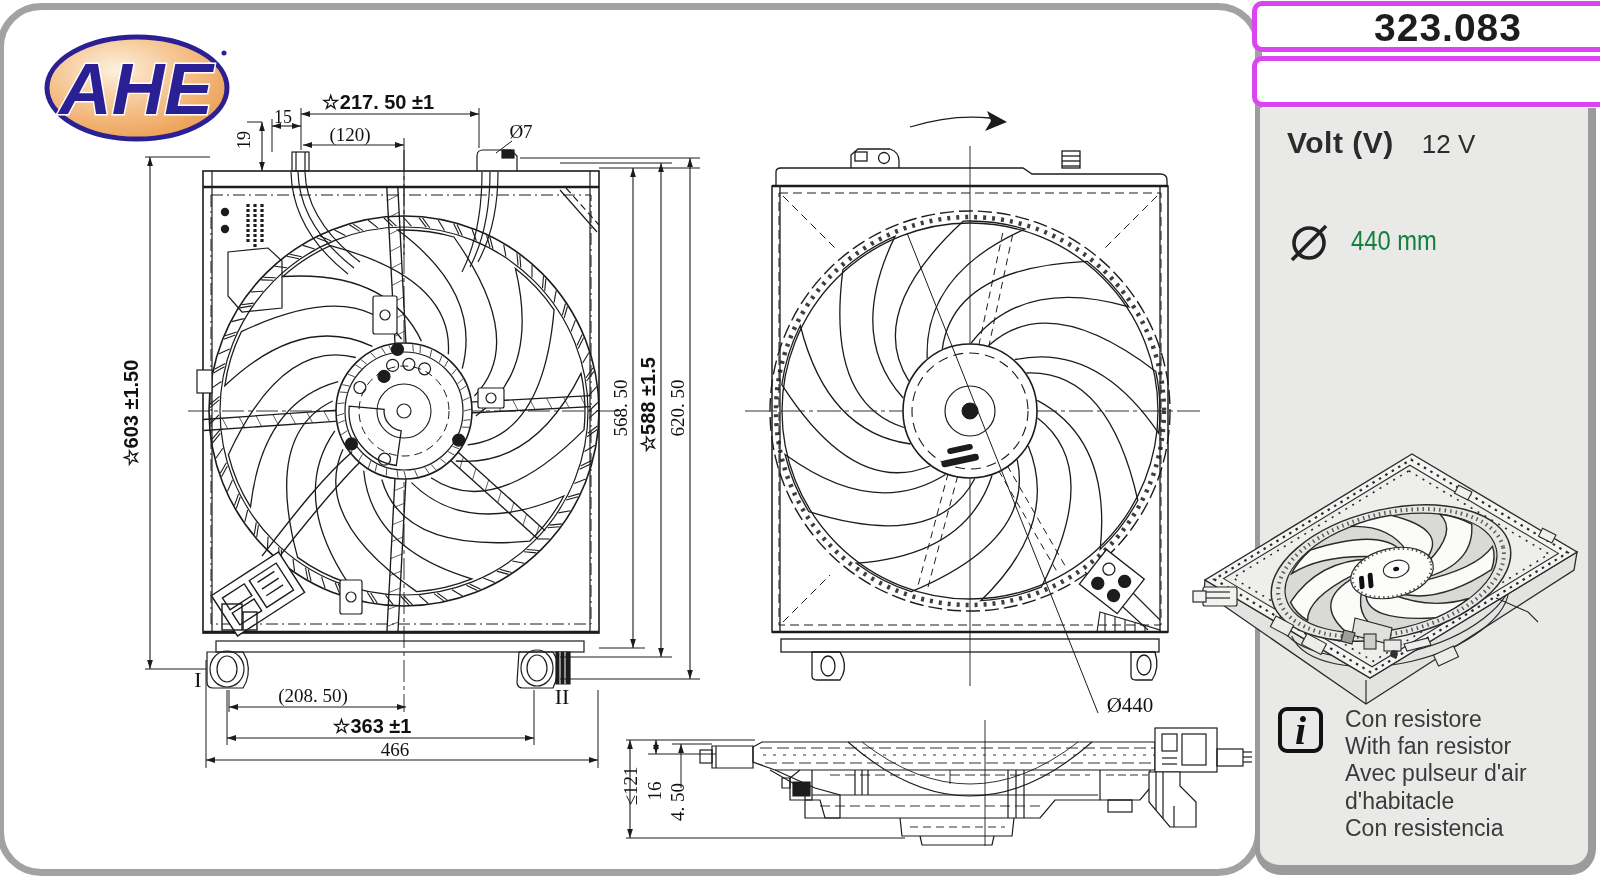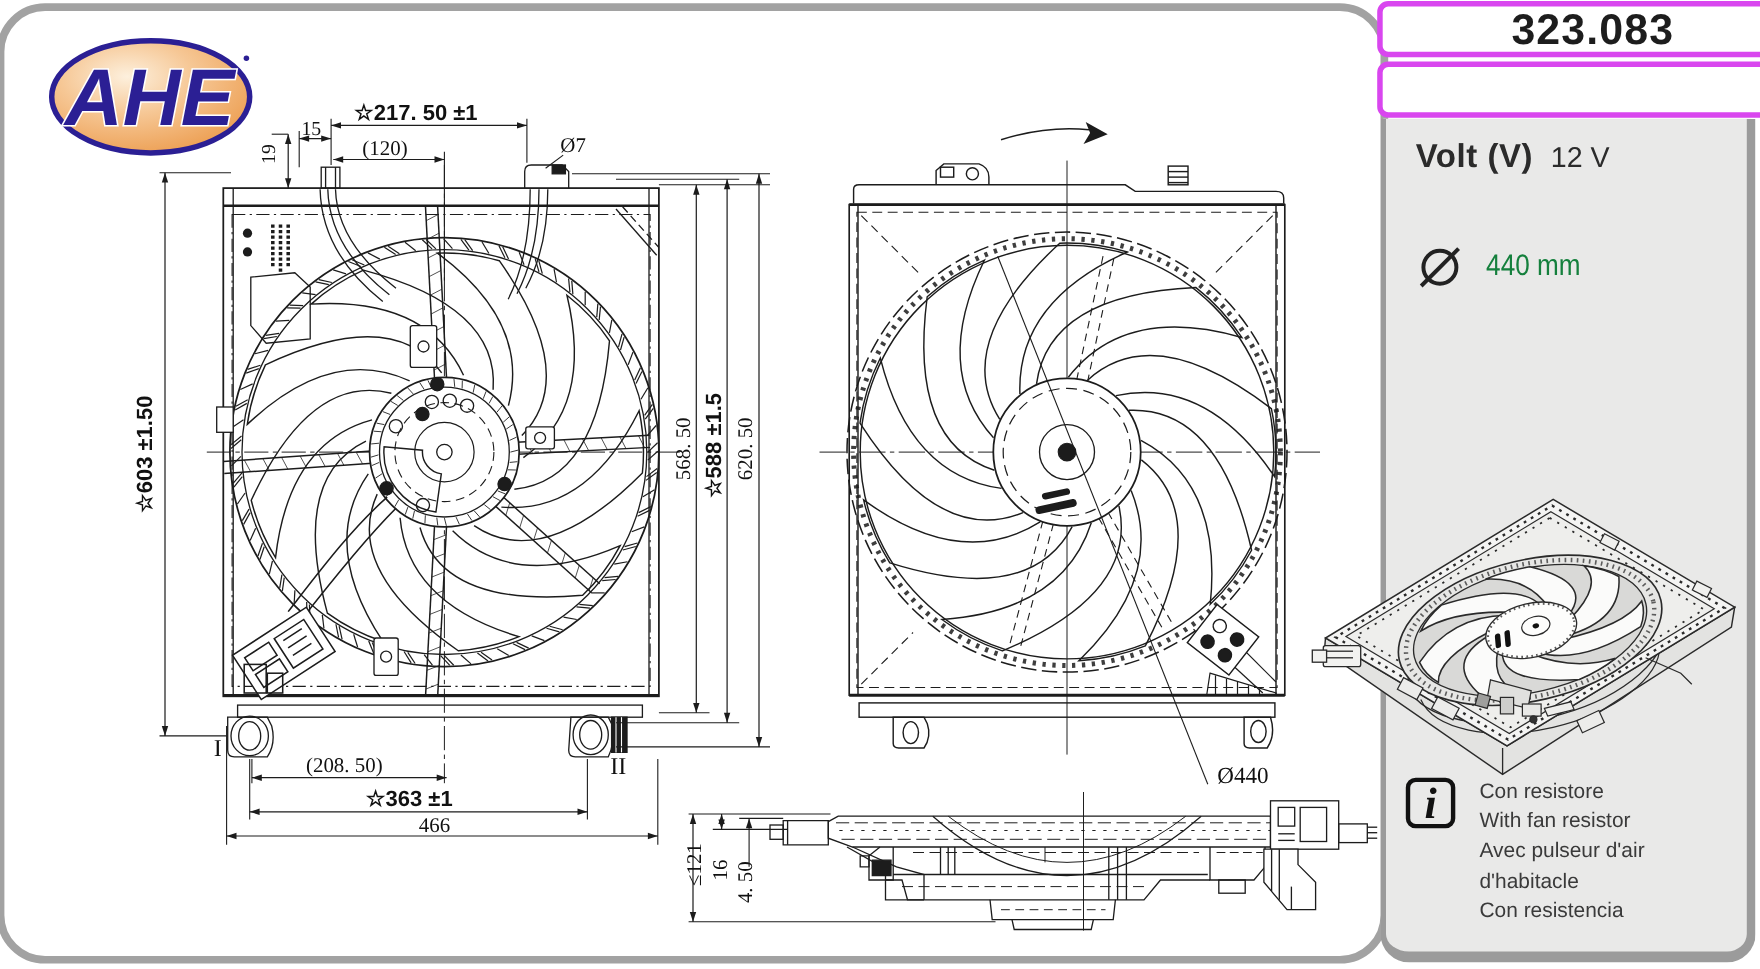--- a/index.html
+++ b/index.html
@@ -2,23 +2,23 @@
 <html><head><meta charset="utf-8">
 <style>
 html,body{margin:0;padding:0;width:1600px;height:881px;background:#ffffff;overflow:hidden;font-family:"Liberation Sans",sans-serif}
 *{box-sizing:border-box}
 .card{position:absolute;left:-3px;top:3px;width:1265px;height:873px;background:#fff;border:7px solid #a2a2a2;border-radius:44px}
 .panel{position:absolute;left:1255px;top:108px;width:341px;height:767px;background:#e9e9e8;border-left:5px solid #9b9b9b;border-right:8px solid #9b9b9b;border-bottom:10px solid #9b9b9b;border-radius:0 0 26px 26px}
 .obox{position:absolute;left:1252px;width:392px;height:51px;background:#fff;border:5px solid #d946ef;border-radius:10px}
 .num{font-weight:bold;font-size:39px;color:#1d1d1d;text-align:center;line-height:44px;letter-spacing:1px}
 .volt{position:absolute;left:1287px;top:126px;font-size:30px;color:#2b2b2b}
 .volt b{letter-spacing:0.5px}
-.volt span{font-weight:normal;font-size:26px;margin-left:16px}
+.volt span{font-weight:normal;font-size:26px;margin-left:28px}
 .dia{position:absolute;left:1289px;top:222px;color:#15803d;font-size:27px}
-.res{position:absolute;left:1345px;top:706px;font-size:19px;color:#3a3a3a;line-height:27.2px}
+.res{position:absolute;left:1345px;top:706px;font-size:23px;color:#3a3a3a;line-height:27.2px}
 .ibox{position:absolute;left:1278px;top:707px;width:45px;height:46px;border:4.5px solid #111;border-radius:9px;background:#e9e9e8;text-align:center}
 .ibox span{font-family:"Liberation Serif",serif;font-style:italic;font-weight:bold;font-size:40px;color:#111;line-height:40px}
 </style></head>
 <body>
 <div class="card"></div>
 <div class="panel"></div>
 <svg width="1260" height="881" viewBox="0 0 1260 881" style="position:absolute;left:0;top:0">
 <defs>
 <radialGradient id="logog" cx="38%" cy="32%" r="75%">
  <stop offset="0%" stop-color="#fdf0dd"></stop>

